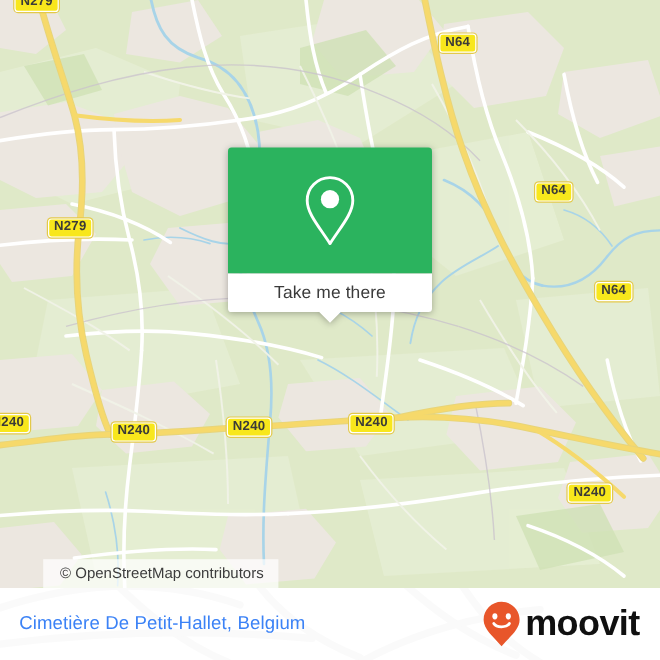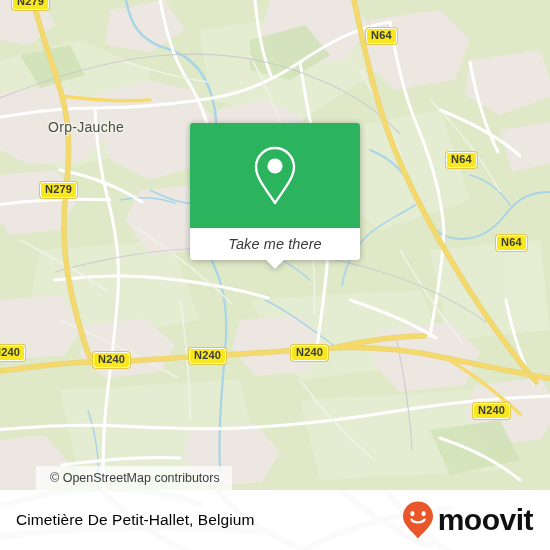--- a/index.html
+++ b/index.html
@@ -79,21 +79,20 @@
     justify-content: center;
   }
   .popup-bottom {
     height: 32px;
     background: #ffffff;
     border-radius: 0 0 3px 3px;
     display: flex;
     align-items: center;
     justify-content: center;
     position: relative;
-    font-style: italic;
   }
   .popup-label {
     color: #3a3a3a;
     font-size: 14.5px;
     letter-spacing: .1px;
   }
   .popup-tail {
     position: absolute;
     left: 50%;
     bottom: -9px;
@@ -134,21 +133,21 @@
   .footer-watermark {
     position: absolute;
     inset: 0;
     opacity: .35;
   }
   .footer-title {
     position: absolute;
     left: 16px;
     top: 50%;
     transform: translateY(-50%);
-    color: #000000;
+    color: #3b82f6;
     font-size: 15.5px;
     letter-spacing: .1px;
     white-space: nowrap;
   }
   .brand {
     position: absolute;
     right: 17px;
     top: 50%;
     transform: translateY(-50%);
     display: flex;
@@ -299,21 +298,20 @@
           <path d="M332,348 C360,342 392,336 424,336"></path>
         </g>
 
         <g fill="none" stroke="#f6d96b" stroke-width="3.4" stroke-linecap="round">
           <path d="M446,358 C470,372 496,392 520,414"></path>
           <path d="M62,96 C92,100 122,102 150,100"></path>
         </g>
       </g>
     </svg>
 
-    <div class="place-label" style="left:48px; top:119px;">Orp-Jauche</div>
 
     <div class="shield" style="left:40px;  top:182px;">N279</div>
     <div class="shield" style="left:12px;  top:-6px;">N279</div>
     <div class="shield" style="left:366px; top:28px;">N64</div>
     <div class="shield" style="left:446px; top:152px;">N64</div>
     <div class="shield" style="left:496px; top:235px;">N64</div>
     <div class="shield" style="left:-12px; top:345px;">N240</div>
     <div class="shield" style="left:93px;  top:352px;">N240</div>
     <div class="shield" style="left:189px; top:348px;">N240</div>
     <div class="shield" style="left:291px; top:345px;">N240</div>

